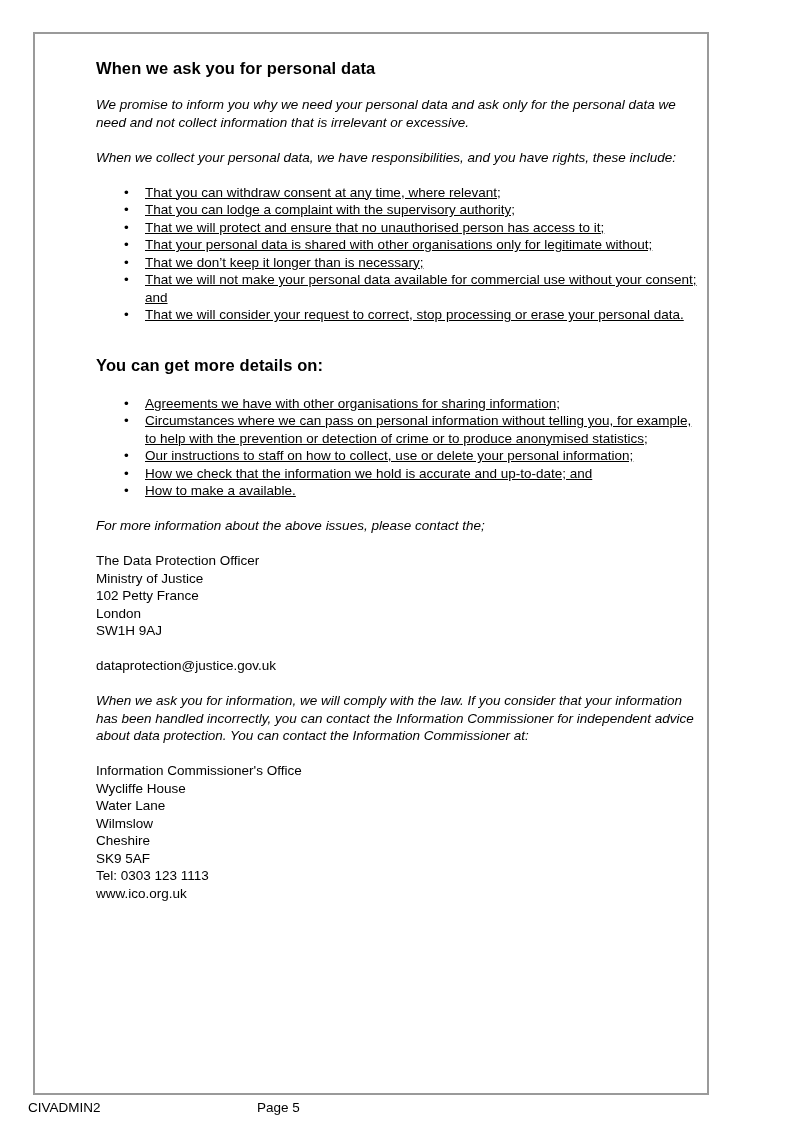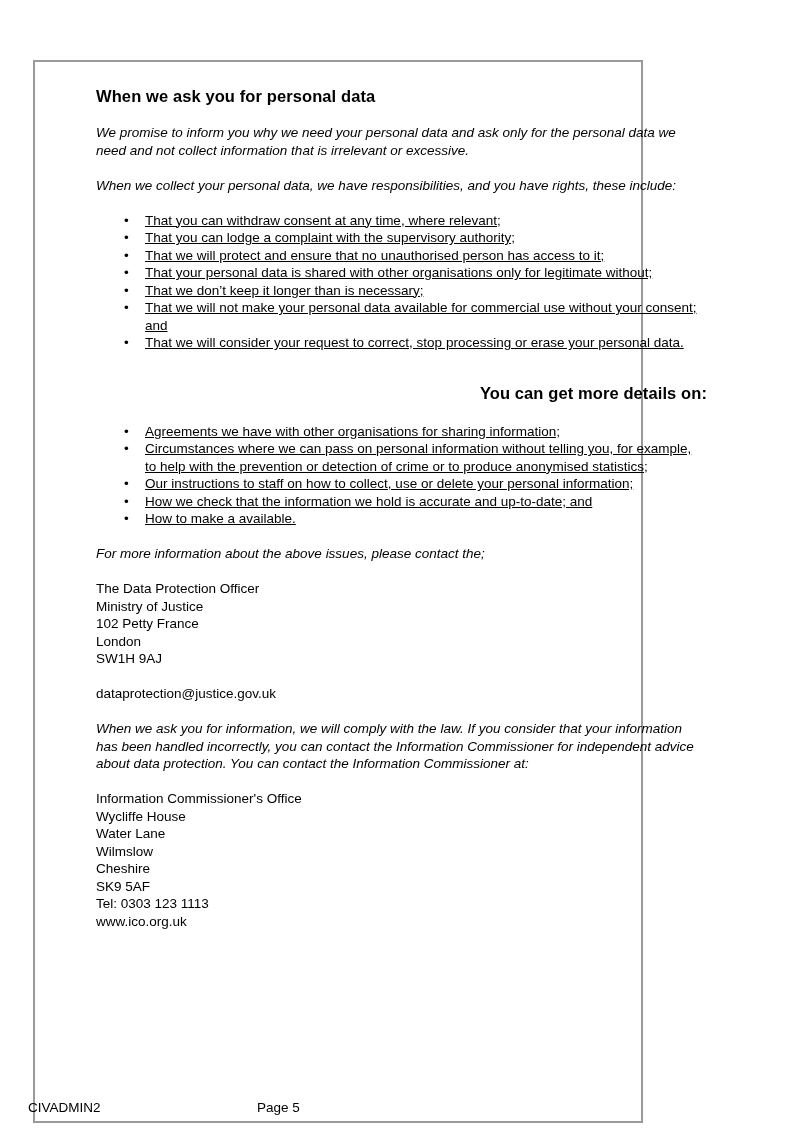--- a/index.html
+++ b/index.html
@@ -10,39 +10,38 @@
     height: 1130px;
     background: #ffffff;
     font-family: "Liberation Sans", "DejaVu Sans", sans-serif;
     color: #000000;
     overflow: hidden;
   }
   .sheet {
     position: absolute;
     left: 33px;
     top: 32px;
-    width: 610px;
+    width: 676px;
     height: 1063px;
     border: 2px solid #9a9a9a;
     background: #ffffff;
-    margin-top: 28px;
   }
   .content {
     padding: 24px 0 0 61px;
     width: 672px;
     font-size: 13.5px;
     line-height: 17.5px;
   }
   .content h1, .content h2 {
     font-size: 16.5px;
     line-height: 21px;
     font-weight: bold;
     letter-spacing: 0.1px;
   }
-  .h-gap-top { margin-top: 31px; text-align: right; }
+  .h-gap-top { margin-top: 31px; }
   p { margin-top: 17.5px; width: 608px; font-style: italic; }
   p.first-para { margin-top: 17px; }
   ul {
     list-style: none;
     margin-top: 17.5px;
     width: 608px;
   }
   ul.tight { margin-top: 19px; }
   li {
     position: relative;

